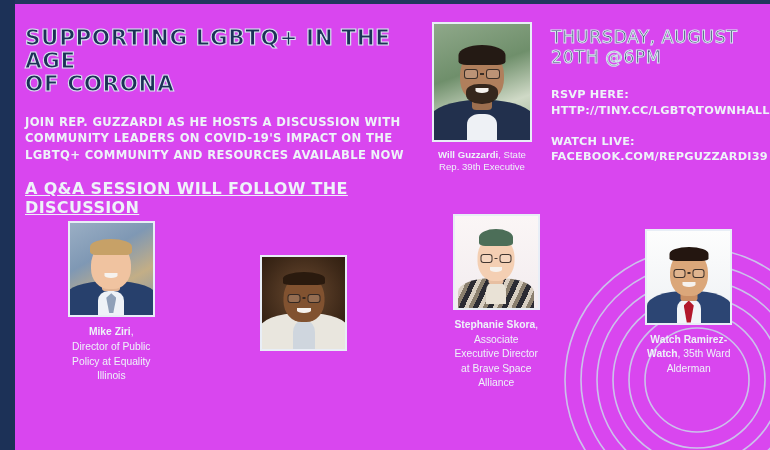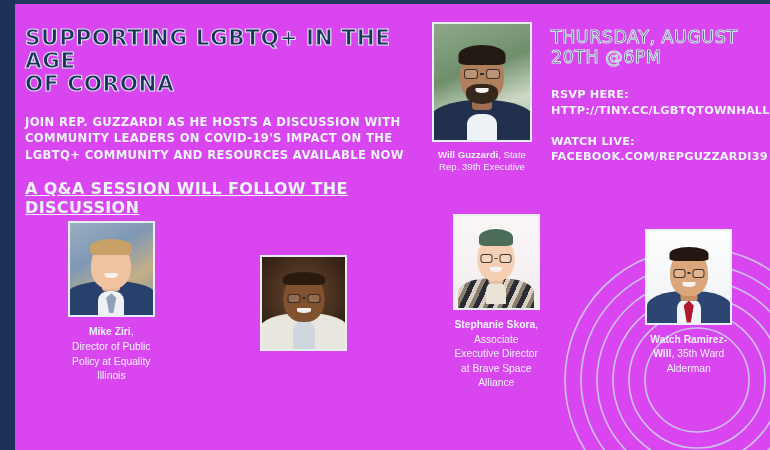--- a/index.html
+++ b/index.html
@@ -406,19 +406,19 @@
           <div class="p-hair" style="top:16px;width:39px;height:14px;background:#241610;"></div>
           <div class="p-glasses" style="top:38px;">
             <span class="p-lens" style="width:12px;height:9px;"></span>
             <span class="p-bridge" style="width:3px;"></span>
             <span class="p-lens" style="width:12px;height:9px;"></span>
           </div>
           <div class="p-smile" style="top:51px;width:13px;height:5px;"></div>
         </div>
       </div>
       <div class="speaker-caption">
-        <b>Watch Ramirez-</b><br><b>Will</b><span style="white-space:pre-line;">, 35th Ward
+        <b>Watch Ramirez-</b><br><b>Watch</b><span style="white-space:pre-line;">, 35th Ward
 Alderman</span>
       </div>
     </div>
 
   </div>
 </div>
 
 </body></html>

